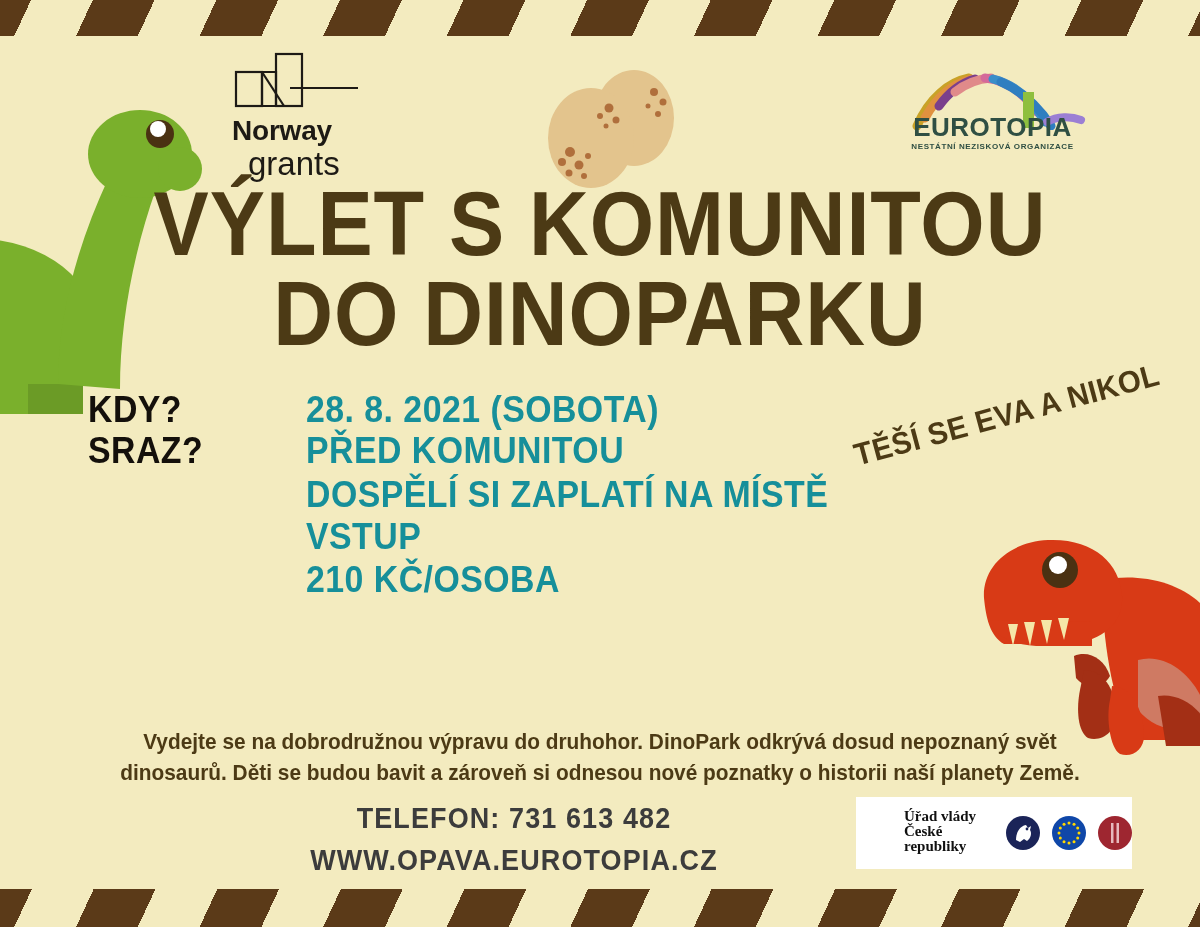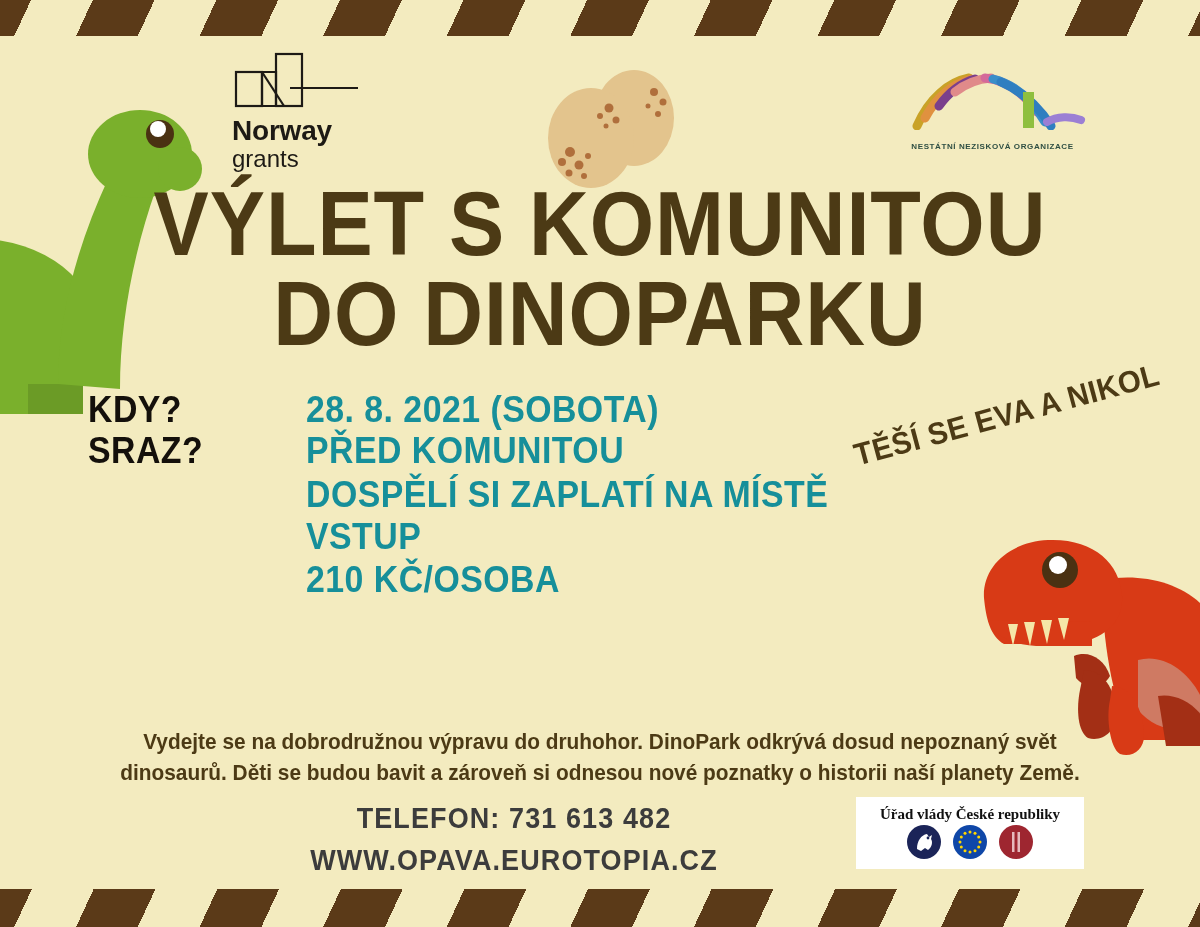--- a/index.html
+++ b/index.html
@@ -63,23 +63,24 @@
     font-weight: 700;
     font-size: 28px;
     color: #1d1a15;
     letter-spacing: -0.2px;
     line-height: 1.05;
     margin-top: 6px;
   }
   .norway-sub {
     font-family: "Liberation Sans", sans-serif;
     font-weight: 400;
-    font-size: 24px;
+    font-size: 33px;
     color: #1d1a15;
     line-height: 1.15;
+    margin-left: 16px;
   }
 
   
   .eurotopia {
     position: absolute;
     left: 895px;
     top: 70px;
     width: 195px;
     height: 95px;
   }
@@ -233,23 +234,24 @@
 
   
   .gov {
     position: absolute;
     left: 856px;
     top: 797px;
     width: 228px;
     height: 72px;
     background: #ffffff;
     display: flex;
-    flex-direction: column;
+    flex-direction: row;
     align-items: center;
     justify-content: center;
+    padding-left: 48px;
   }
   .gov-title {
     font-family: "Liberation Serif", serif;
     font-weight: 700;
     font-size: 15px;
     color: #111111;
     line-height: 1;
     margin-bottom: 3px;
   }
   .gov-emblems { display: flex; gap: 12px; align-items: center; }
@@ -325,20 +327,21 @@
         <path d="M30 48 C42 26 58 14 76 9" stroke="#e0913f"></path>
         <path d="M44 36 C54 22 66 13 80 9" stroke="#7b3f8c"></path>
         <path d="M60 22 C70 14 82 9 96 8" stroke="#e08a8a"></path>
         <path d="M90 8 C110 10 128 22 142 42" stroke="#d46a9a"></path>
         <path d="M98 9 C118 14 136 28 150 52" stroke="#3a8ec9"></path>
         <path d="M106 12 C124 20 142 34 156 56" stroke="#2f7ec0"></path>
       </g>
       <rect x="128" y="22" width="11" height="36" fill="#8fbf3f"></rect>
       <path d="M152 52 C162 46 176 46 186 50" stroke="#9b7fd4" stroke-width="8" fill="none" stroke-linecap="round"></path>
     </svg>
+    <div class="eurotopia-word">EUROTOPIA</div>
     <div class="eurotopia-sub">NESTÁTNÍ NEZISKOVÁ ORGANIZACE</div>
   </div>
 
   <div class="title-block">
     <span class="title-line title-line-1">VÝLET S KOMUNITOU</span>
     <span class="title-line title-line-2">DO DINOPARKU</span>
   </div>
 
   <div class="info">
     <div class="info-row">

